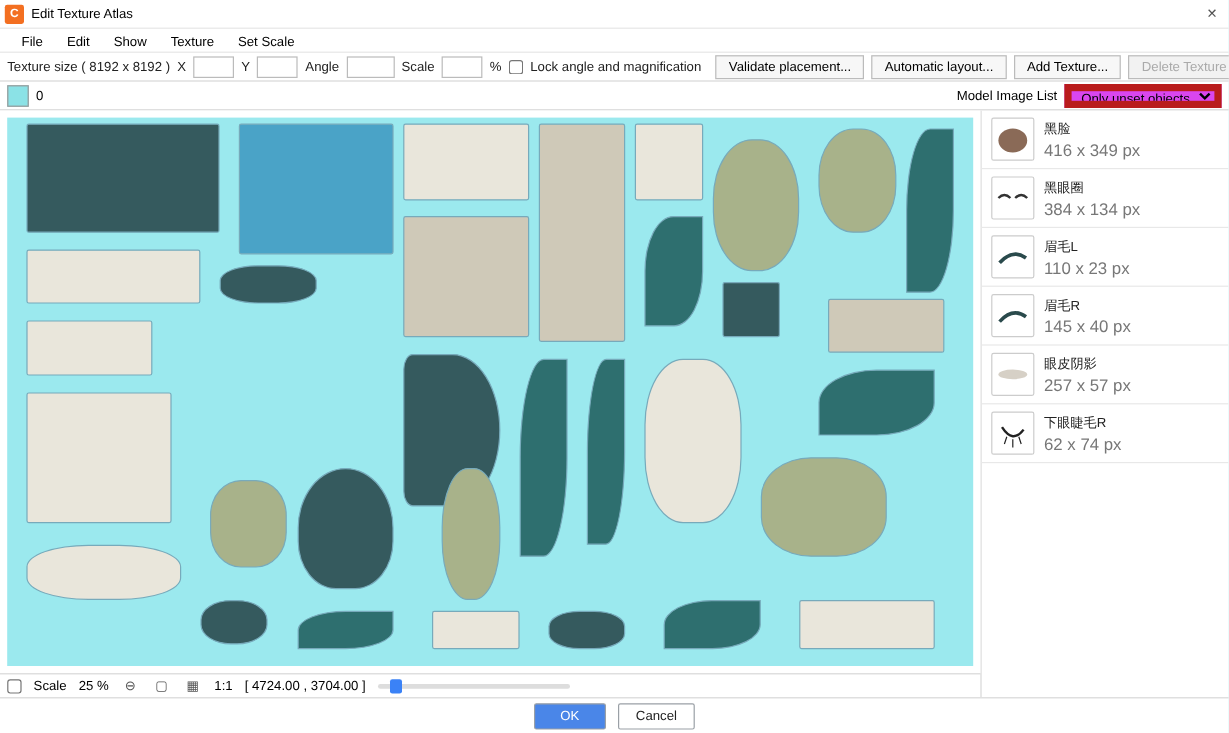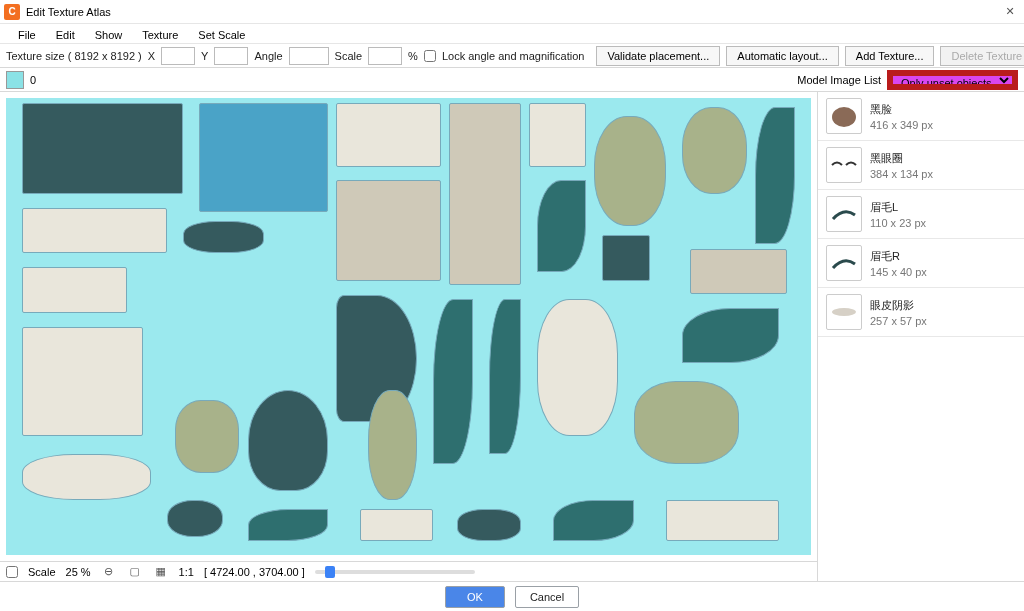--- a/index.html
+++ b/index.html
@@ -53,21 +53,21 @@
   .status input[type=checkbox]{width:12px;height:12px;}
 
   
   .rightpanel { width:206px; display:flex; flex-direction:column; overflow:hidden; }
   .list { flex:1; overflow-y:auto; }
   .item { display:flex; gap:8px; padding:6px 8px; border-bottom:1px solid #e8e8e8; cursor:pointer;}
   .item .thumb { width:36px; height:36px; background:#fff; border:1px solid #ccc; display:flex;align-items:center;justify-content:center; border-radius:2px;}
   .item .thumb svg { width:30px; height:30px;}
   .item .meta { display:flex; flex-direction:column; justify-content:center; gap:2px;}
   .item .name { color:#222; font-size:11px;}
-  .item .size { color:#777; font-size:11px;}
+  .item .size { color:#777; font-size:14px;}
 
   
   .footer { height:30px; display:flex; align-items:center; justify-content:center; gap:10px; border-top:1px solid #d8d8d8;}
   .footer button { height:22px; min-width:60px; padding:0 14px; border:1px solid #9aa0a6; border-radius:2px; cursor:pointer;}
   .btn-ok { background:#4a86e8; color:#fff; border-color:#3b78de;}
   .btn-cancel { background:#fff; color:#222;}
 </style>
 </head>
 <body>
 
@@ -221,20 +221,32 @@
           <div class="thumb">
             <svg viewBox="0 0 30 30">
               <ellipse cx="15" cy="15" rx="12" ry="4" fill="#d6d0c6"></ellipse>
             </svg>
           </div>
           <div class="meta">
             <div class="name">眼皮阴影</div>
             <div class="size">257 x 57 px</div>
           </div>
         </div>
+        <div class="item">
+          <div class="thumb">
+            <svg viewBox="0 0 30 30">
+              <path d="M6 10 Q15 24 24 12" stroke="#222" fill="none" stroke-width="2"></path>
+              <path d="M10 18 L8 24 M15 20 L15 27 M20 18 L22 24" stroke="#222" stroke-width="1"></path>
+            </svg>
+          </div>
+          <div class="meta">
+            <div class="name">下眼睫毛R</div>
+            <div class="size">62 x 74 px</div>
+          </div>
+        </div>
       </div>
   </div>
 </div>
 
 <div class="footer">
   <button class="btn-ok">OK</button>
   <button class="btn-cancel">Cancel</button>
 </div>
 
 </body></html>

